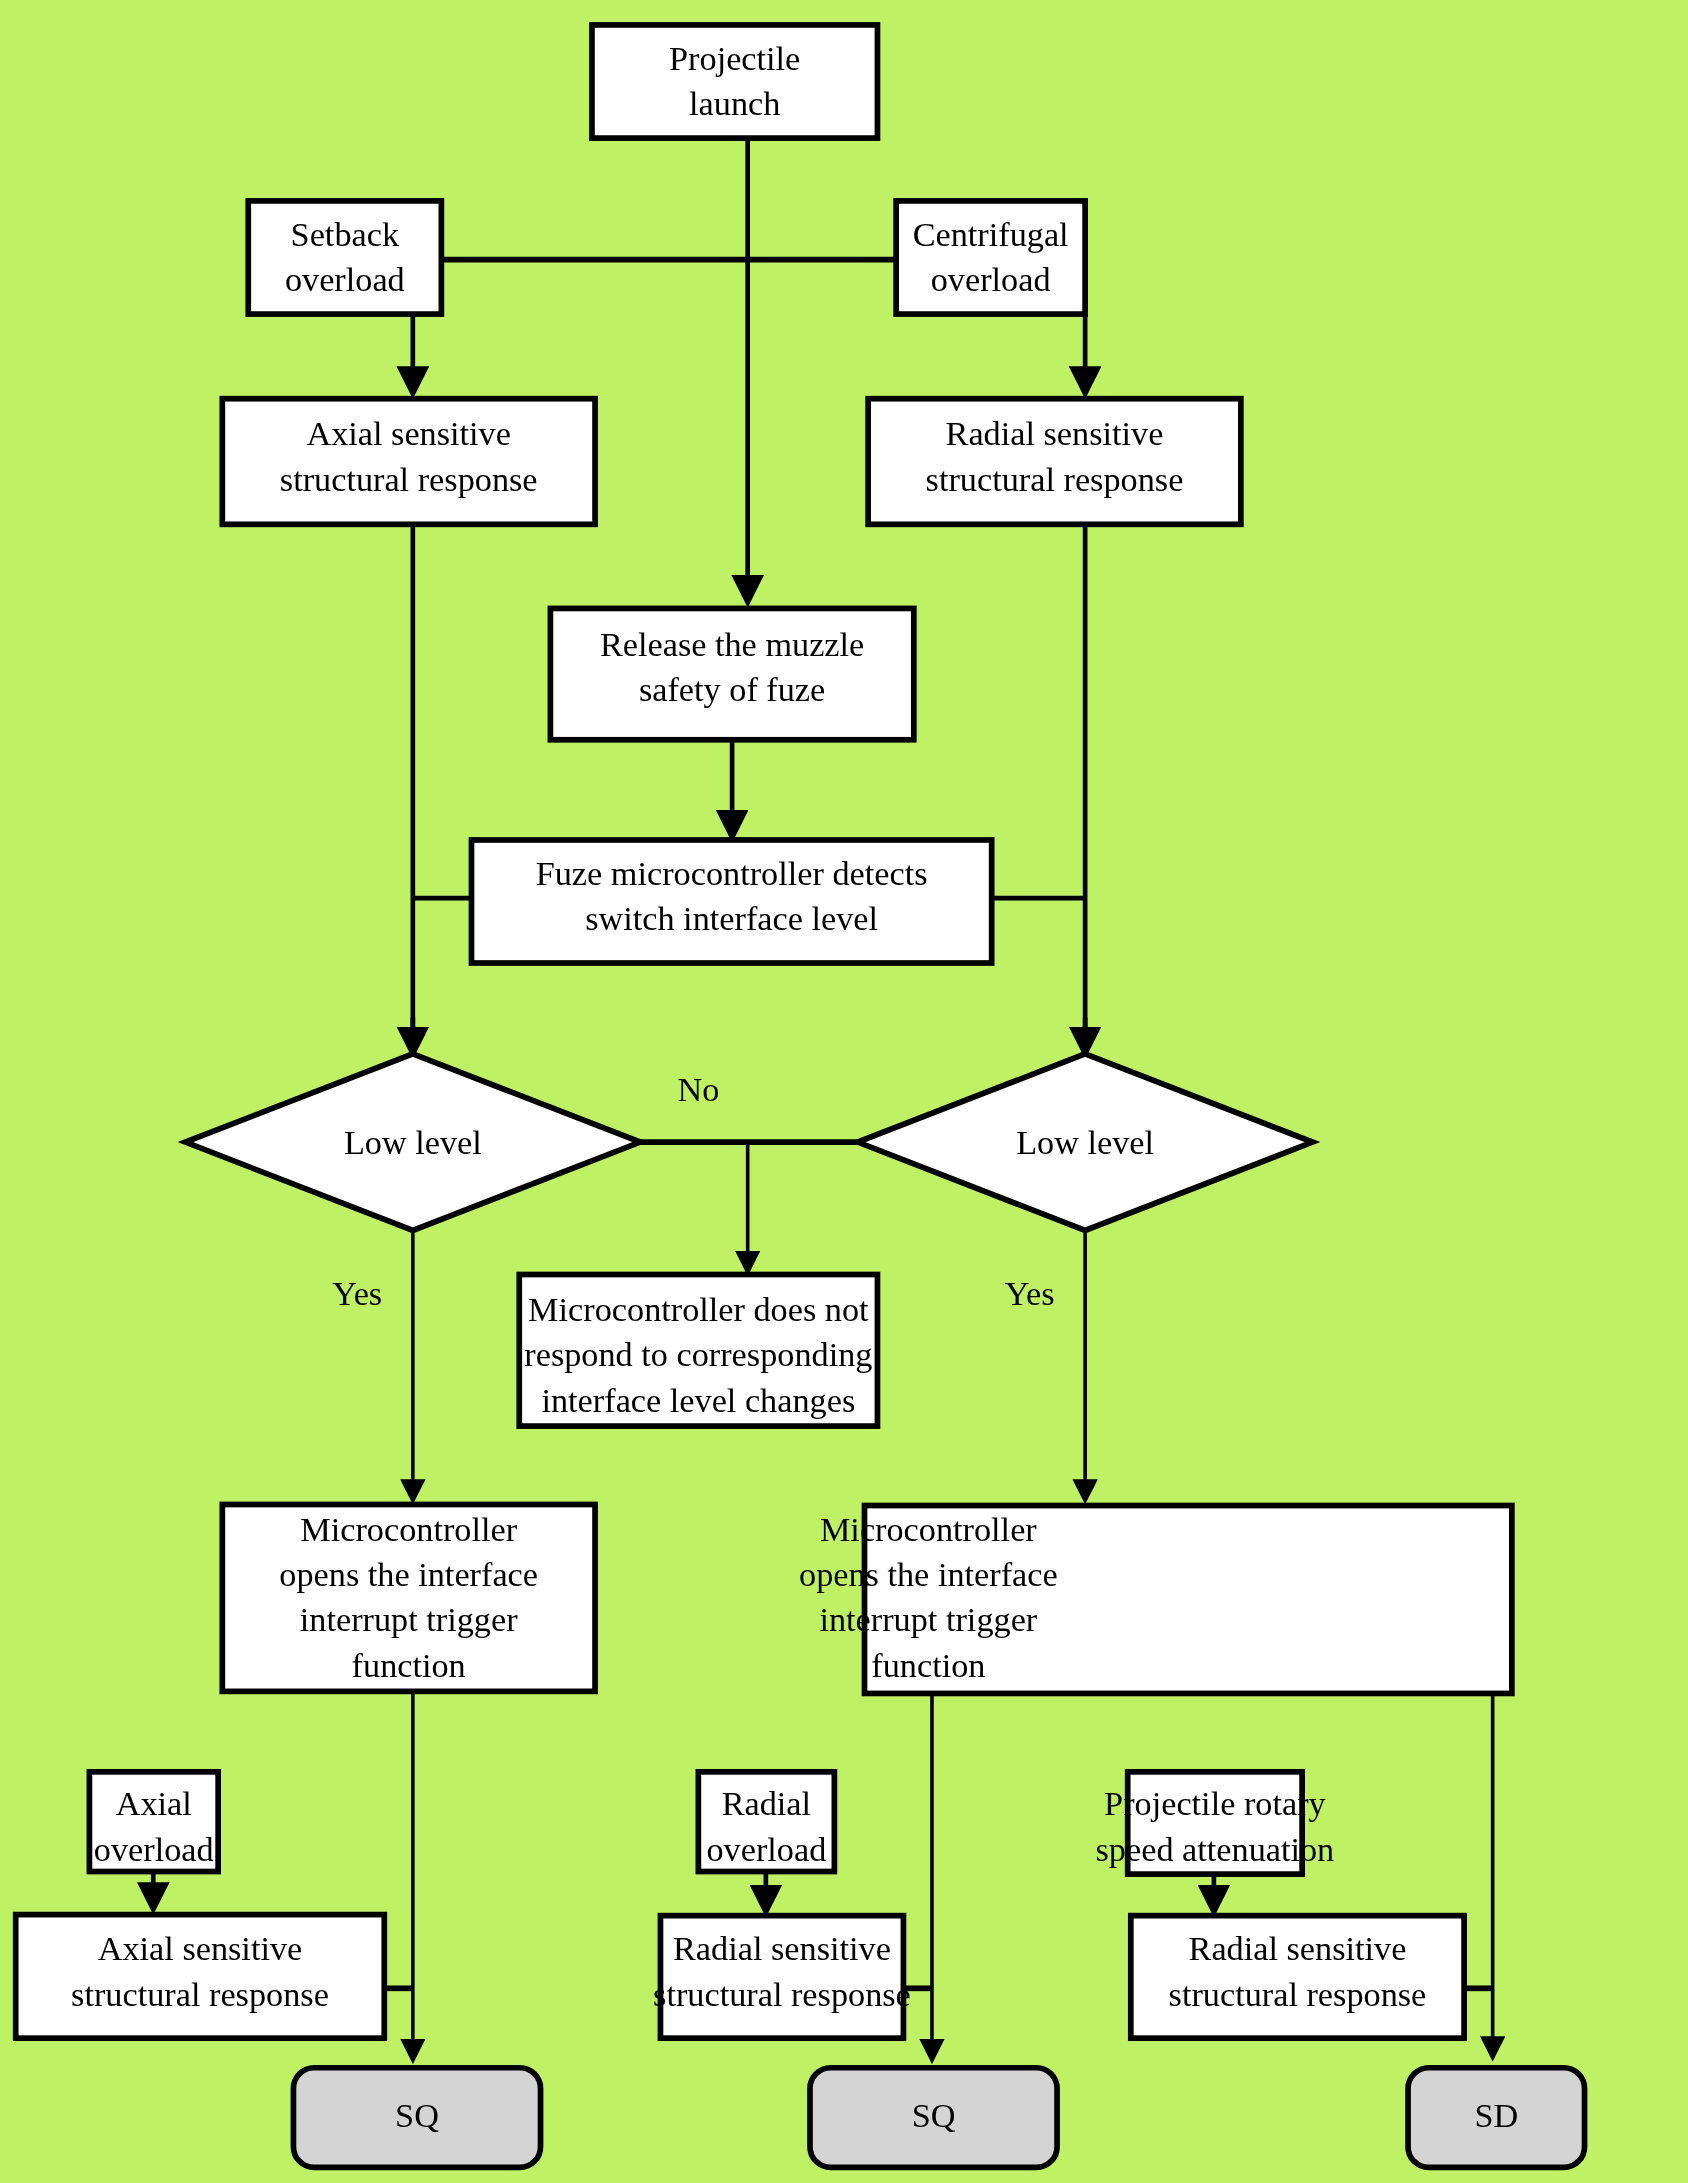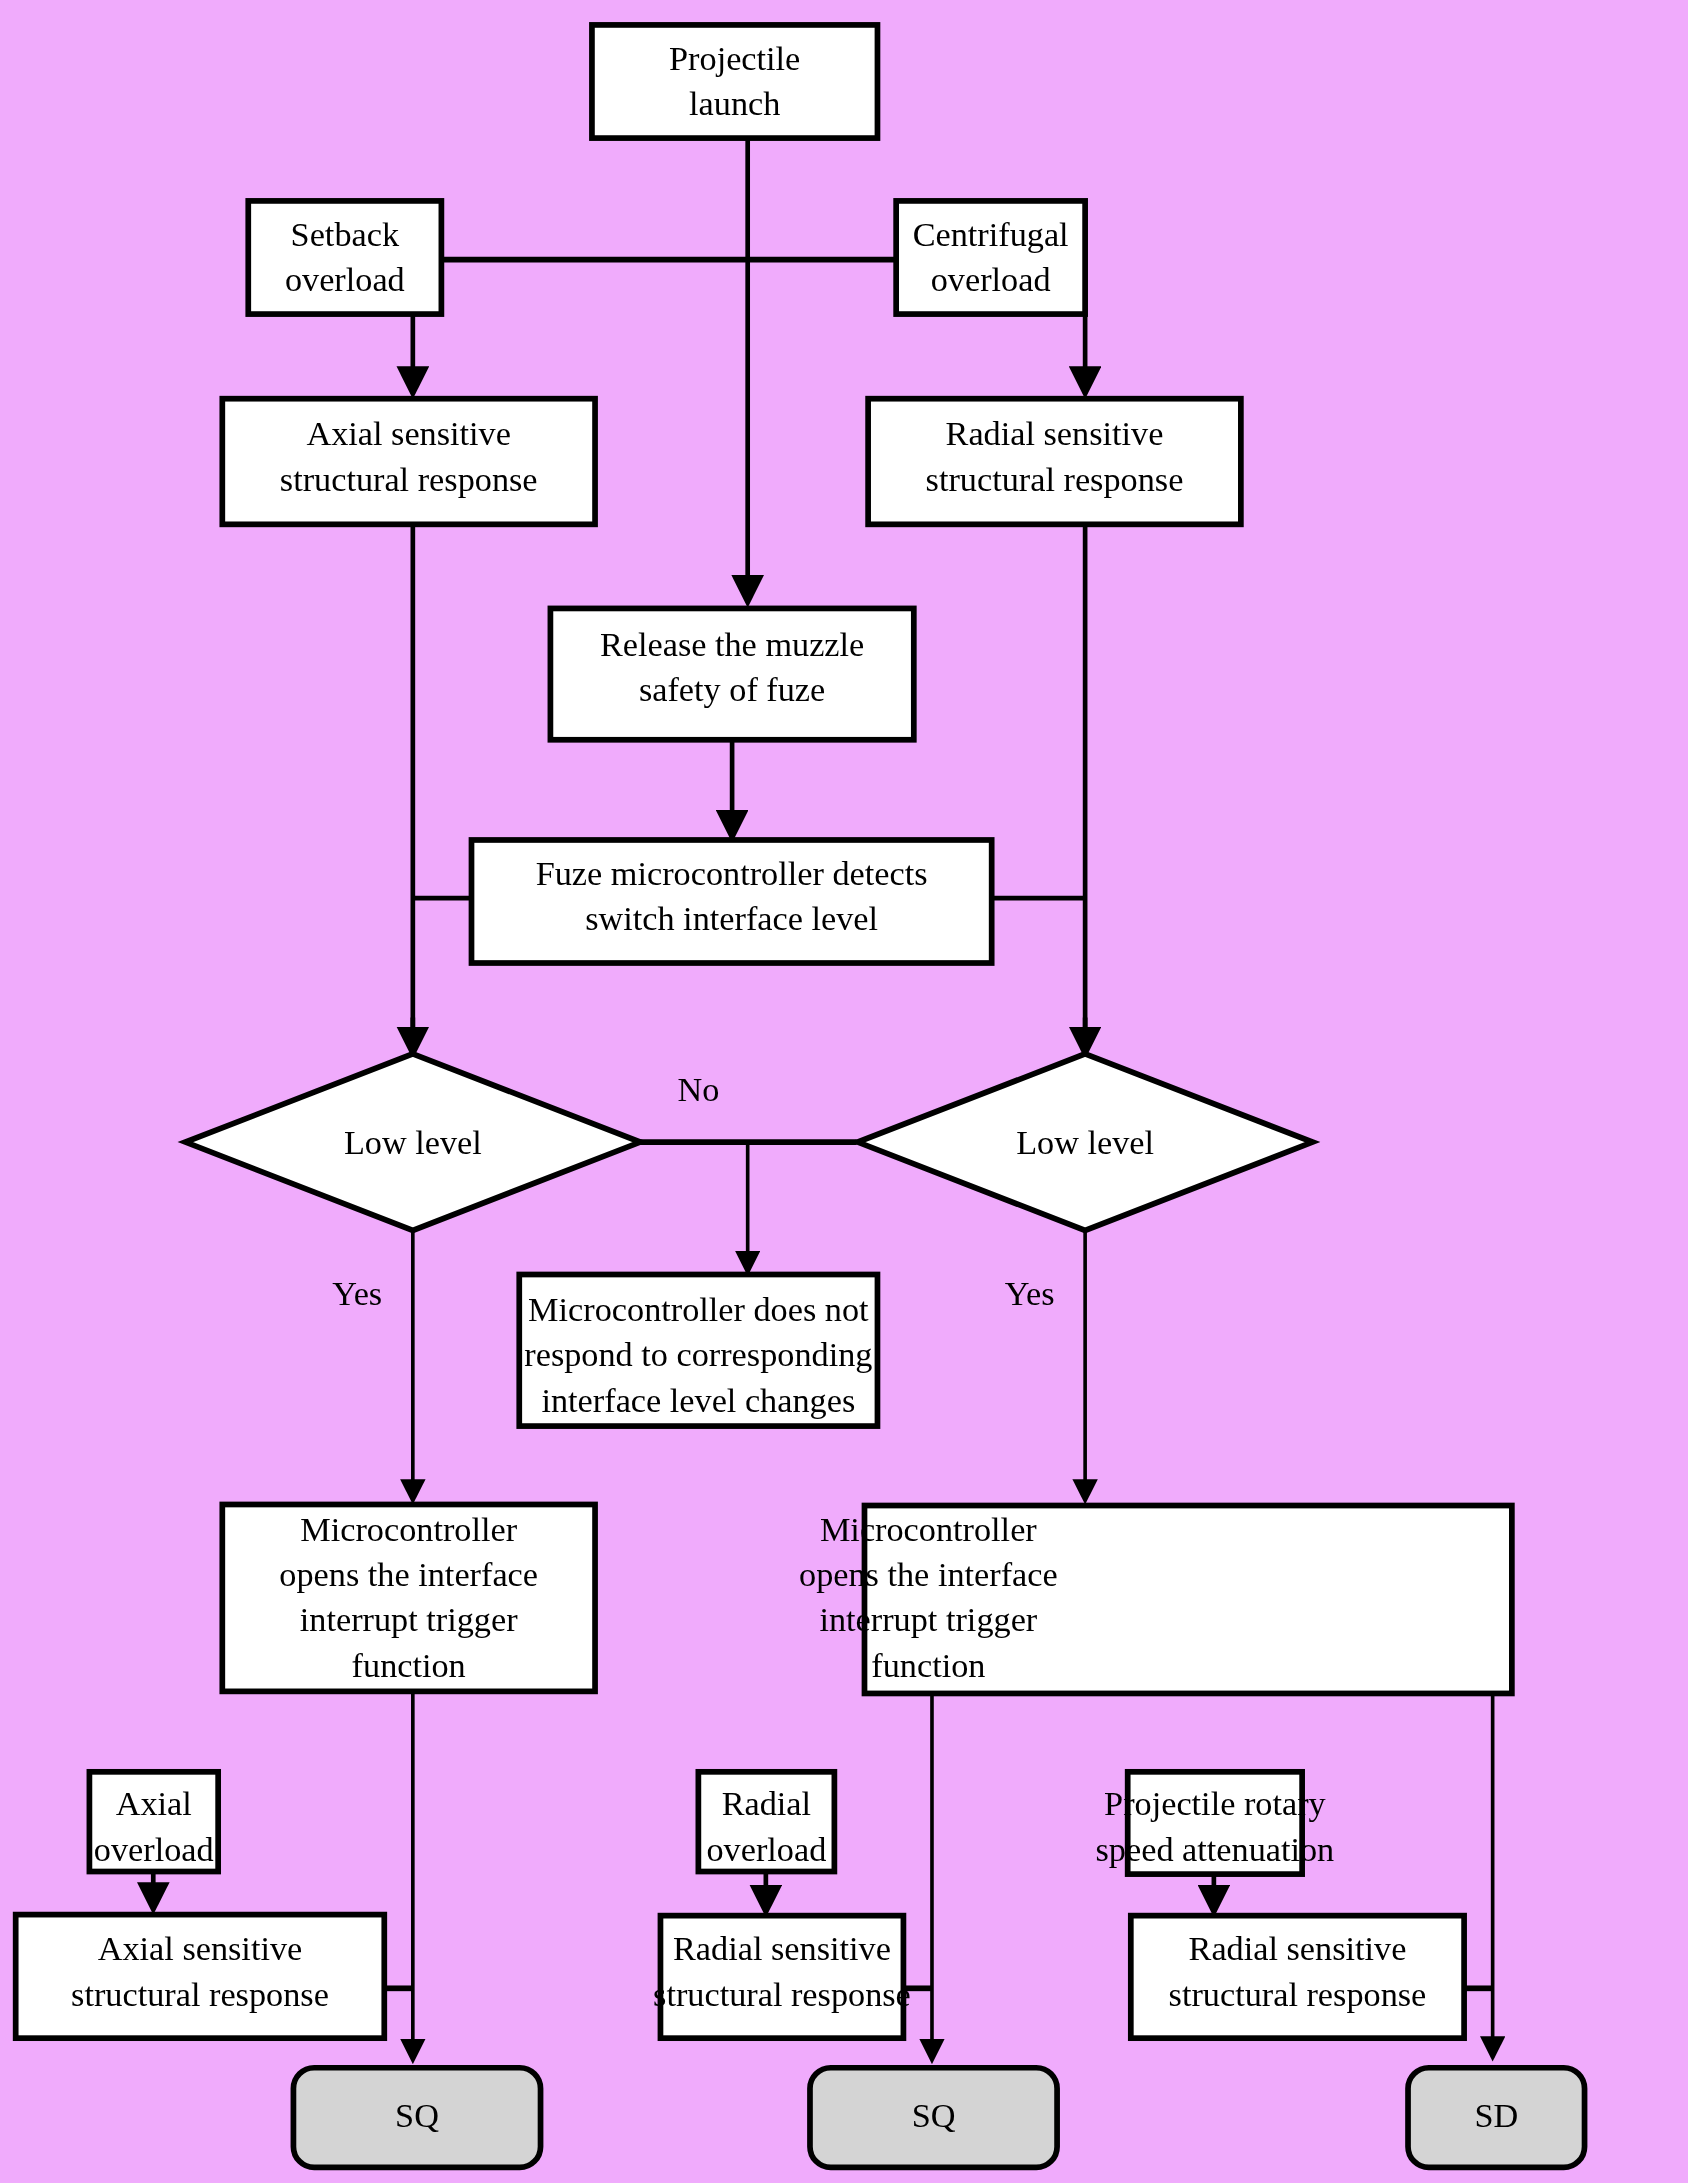--- a/index.html
+++ b/index.html
@@ -1,17 +1,17 @@
 <!DOCTYPE html>
 <html style="font-size:8.3px"><head>
 <meta charset="utf-8">
 <style>
   html,body{margin:0;padding:0;background:#ffffff;}
   body{font-family:"Liberation Serif", serif;}
-  #canvas{position:relative;width:1689px;height:2183px;background:#f0abfc;overflow:hidden;}
+  #canvas{position:relative;width:1689px;height:2183px;background:#bef264;overflow:hidden;}
   svg{position:absolute;top:0;left:0;width:1689px;height:2183px;}
   .nodeText{font-family:"Liberation Serif", serif;fill:#000;text-anchor:middle;}
 </style>
 </head>
 <body>
 
 <div id="canvas">
 <svg viewBox="0 0 3253 4205" xmlns="http://www.w3.org/2000/svg">
   <defs>
     <marker id="arw" viewBox="0 0 12 12" refX="10" refY="6" markerWidth="7" markerHeight="7" orient="auto-start-reverse">

